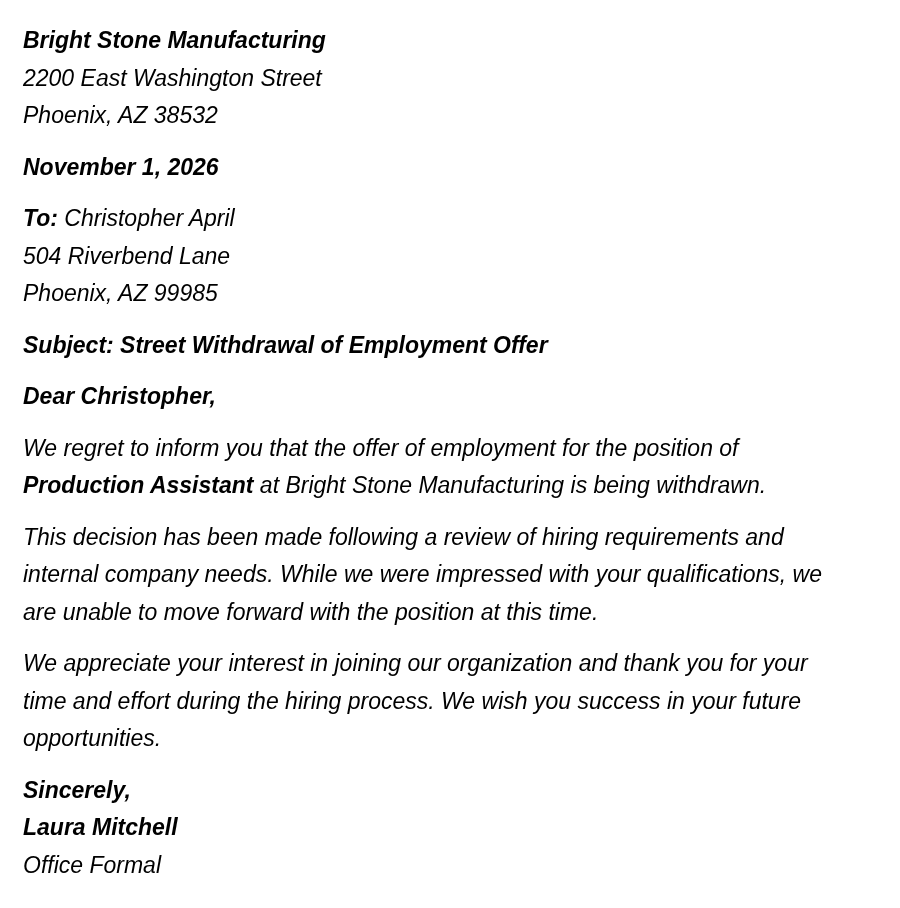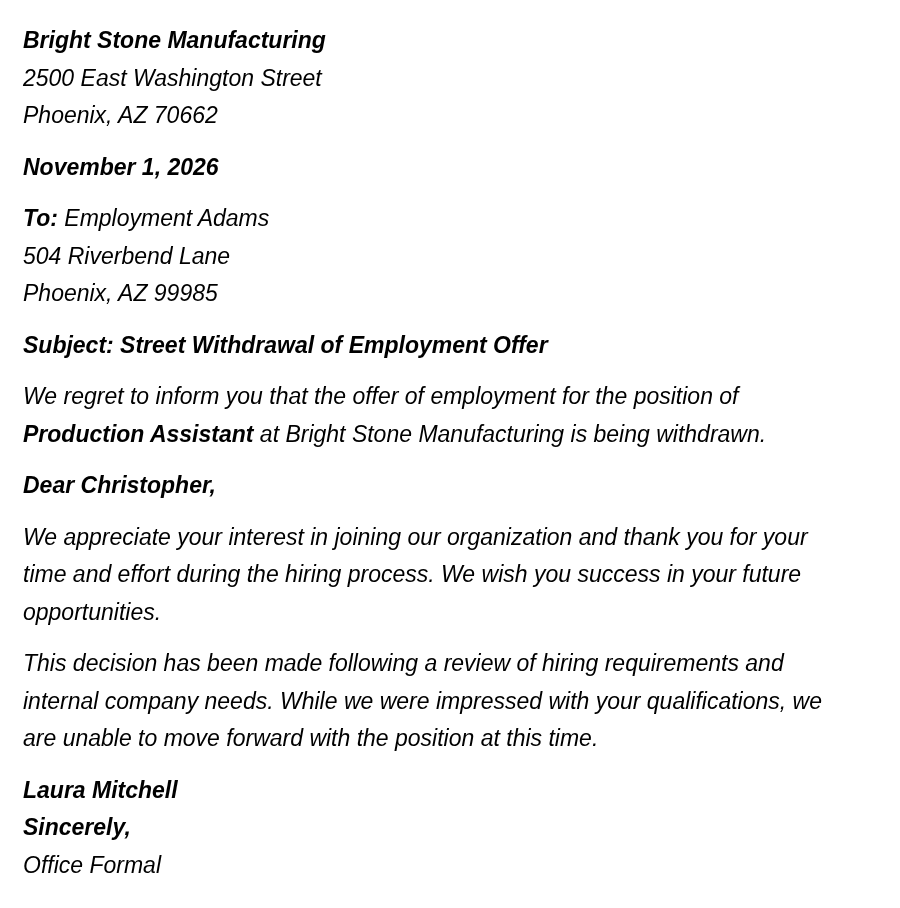--- a/index.html
+++ b/index.html
@@ -38,41 +38,41 @@
     margin-top: 9px;
   }
 </style>
 </head>
 <body>
 
 <div class="letter">
 
   <div class="block">
     <p class="bold">Bright Stone Manufacturing</p>
-    <p>2500 East Washington Street</p>
-    <p>Phoenix, AZ 70662</p>
+    <p>2200 East Washington Street</p>
+    <p>Phoenix, AZ 38532</p>
   </div>
 
   <p class="block bold">November 1, 2026</p>
 
   <div class="block">
-    <p><strong>To:</strong> <span>Employment Adams</span></p>
+    <p><strong>To:</strong> <span>Christopher April</span></p>
     <p>504 Riverbend Lane</p>
     <p>Phoenix, AZ 99985</p>
   </div>
 
   <p class="block bold">Subject: Street Withdrawal of Employment Offer</p>
 
+  <p class="block bold">Dear Christopher,</p>
+
   <p class="block"><span>We regret to inform you that the offer of employment for the position of </span><strong>Production Assistant</strong><span> at Bright Stone Manufacturing is being withdrawn.</span></p>
 
-  <p class="block bold">Dear Christopher,</p>
+  <p class="block">This decision has been made following a review of hiring requirements and internal company needs. While we were impressed with your qualifications, we are unable to move forward with the position at this time.</p>
 
   <p class="block">We appreciate your interest in joining our organization and thank you for your time and effort during the hiring process. We wish you success in your future opportunities.</p>
 
-  <p class="block">This decision has been made following a review of hiring requirements and internal company needs. While we were impressed with your qualifications, we are unable to move forward with the position at this time.</p>
-
   <div class="block">
+    <p class="bold">Sincerely,</p>
     <p class="bold">Laura Mitchell</p>
-    <p class="bold">Sincerely,</p>
     <p>Office Formal</p>
   </div>
 
 </div>
 
 </body></html>

